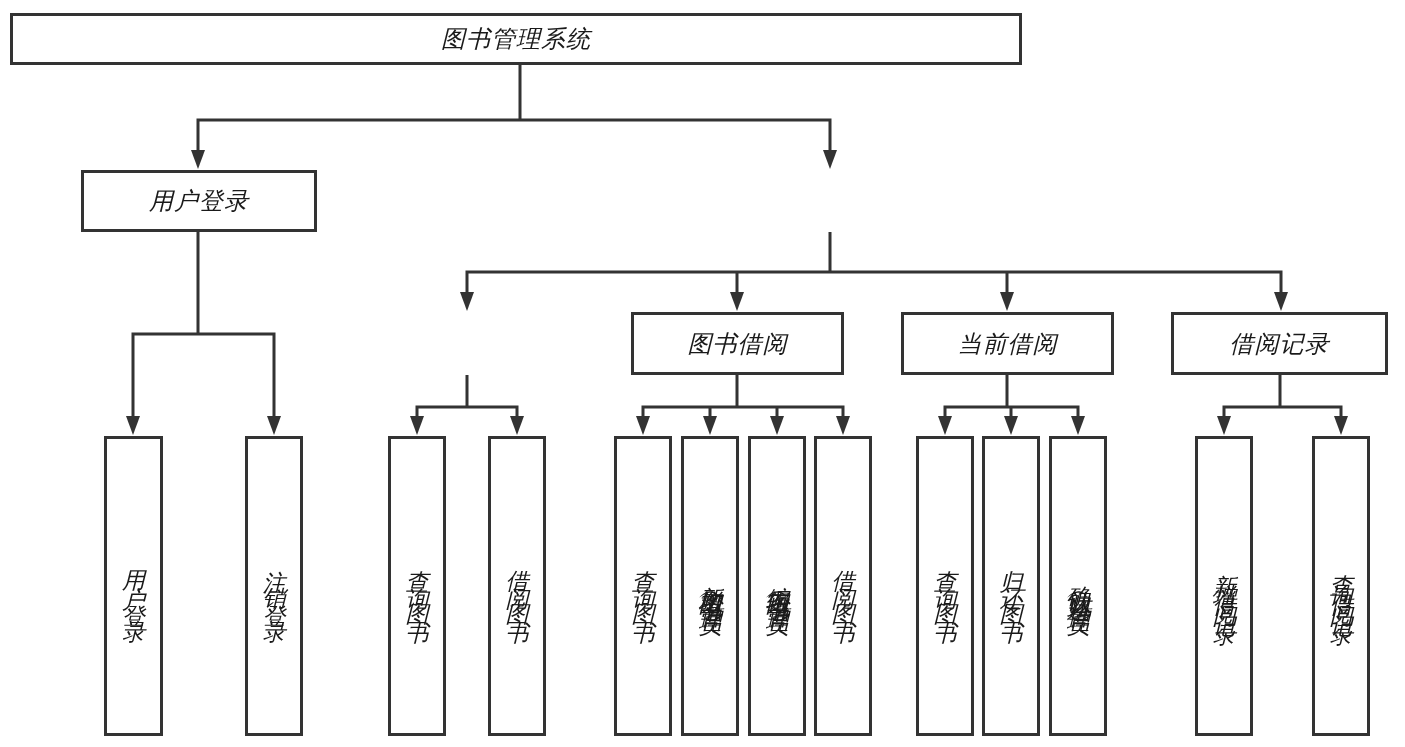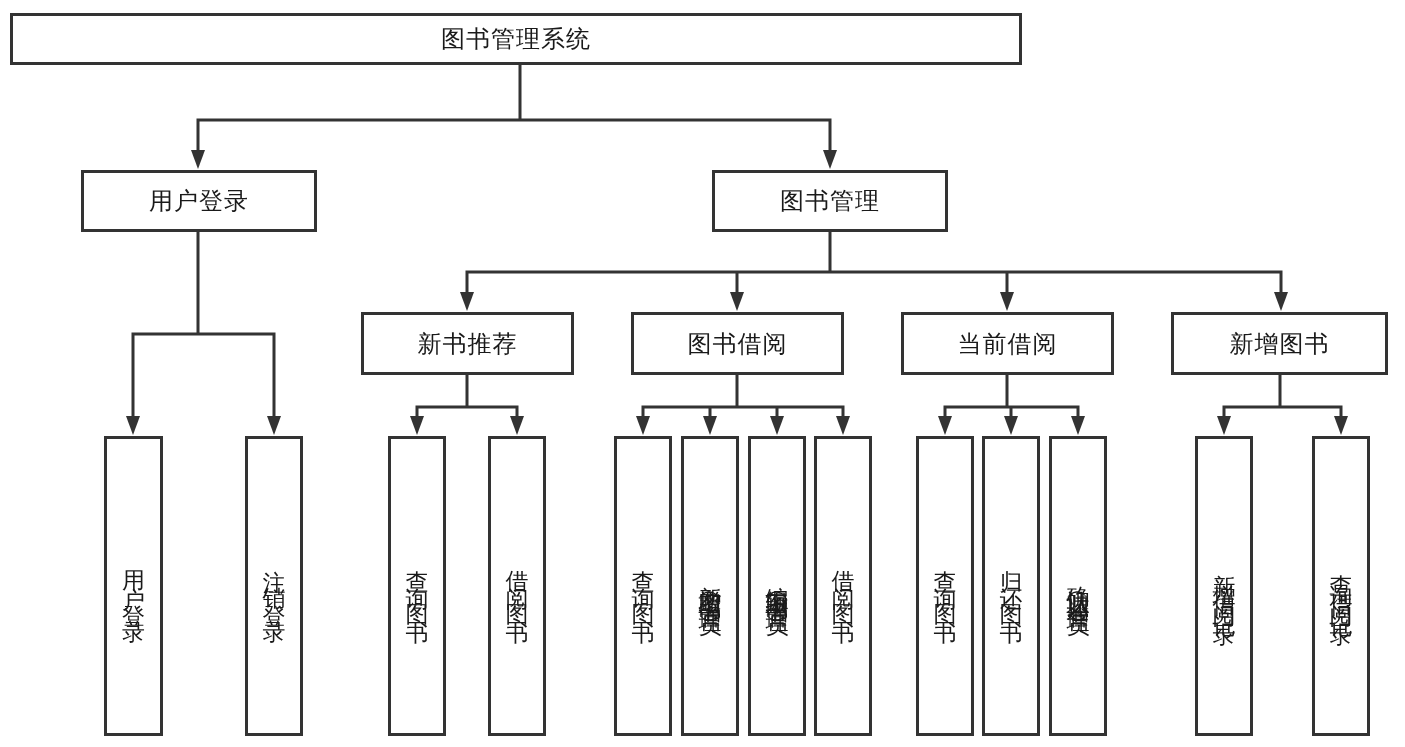--- a/index.html
+++ b/index.html
@@ -16,20 +16,21 @@
     overflow:hidden;
   }
   .wires{position:absolute;left:0;top:0;width:1405px;height:747px;}
   .box{
     position:absolute;
     box-sizing:border-box;
     border:3px solid var(--line);
     background:#ffffff;
     display:flex;align-items:center;justify-content:center;
     color:var(--text);
+    font-style:italic;
   }
   .h{font-size:24px;letter-spacing:1px;}
   .v{
     writing-mode:vertical-rl;
     text-orientation:mixed;
     font-size:23px;
     line-height:1;
   }
   .v.short{letter-spacing:17px;}
   .v.mid{letter-spacing:10px;}
@@ -80,35 +81,29 @@
     </g>
   </svg>
 
   <div class="box h" style="left:10px;top:13px;width:1012px;height:52px">
     <span>图书管理系统</span>
   </div>
 
   <div class="box h" style="left:81px;top:170px;width:236px;height:62px">
     <span>用户登录</span>
   </div>
-  <div class="box h" style="left:712px;top:170px;width:236px;height:62px">
-    <span>图书管理</span>
-  </div>
 
-  <div class="box h" style="left:361px;top:312px;width:213px;height:63px">
-    <span>新书推荐</span>
-  </div>
   <div class="box h" style="left:901px;top:312px;width:213px;height:63px">
     <span>当前借阅</span>
   </div>
   <div class="box h" style="left:631px;top:312px;width:213px;height:63px">
     <span>图书借阅</span>
   </div>
   <div class="box h" style="left:1171px;top:312px;width:217px;height:63px">
-    <span>新增图书</span>
+    <span>借阅记录</span>
   </div>
 
   <div class="box v short" style="left:104px;top:436px;width:59px;height:300px">
     <span>用户登录</span>
   </div>
   <div class="box v short" style="left:245px;top:436px;width:58px;height:300px">
     <span>注销登录</span>
   </div>
 
   <div class="box v short" style="left:388px;top:436px;width:58px;height:300px">

